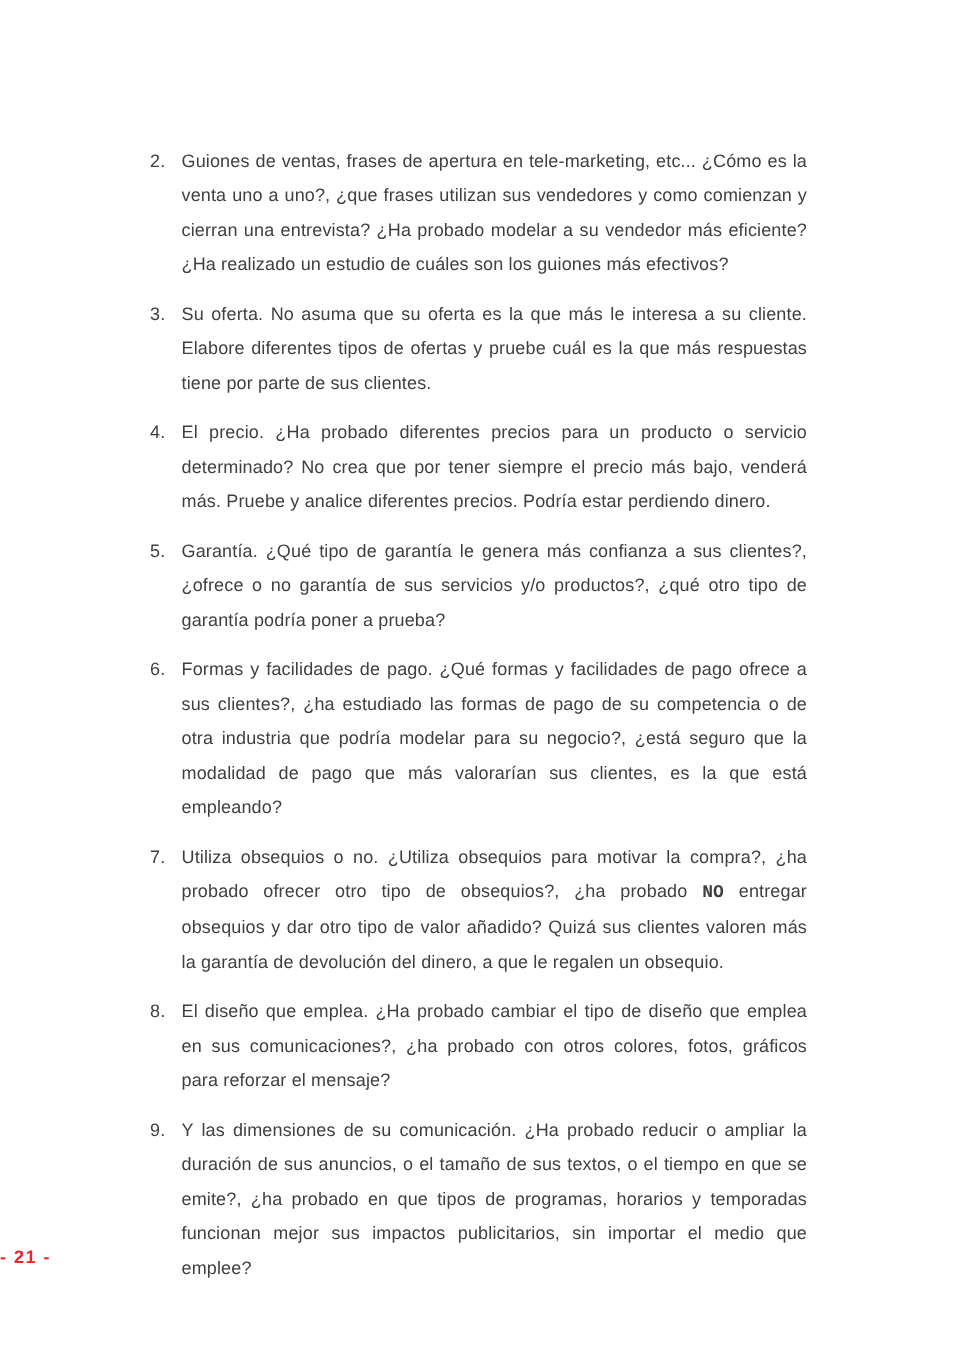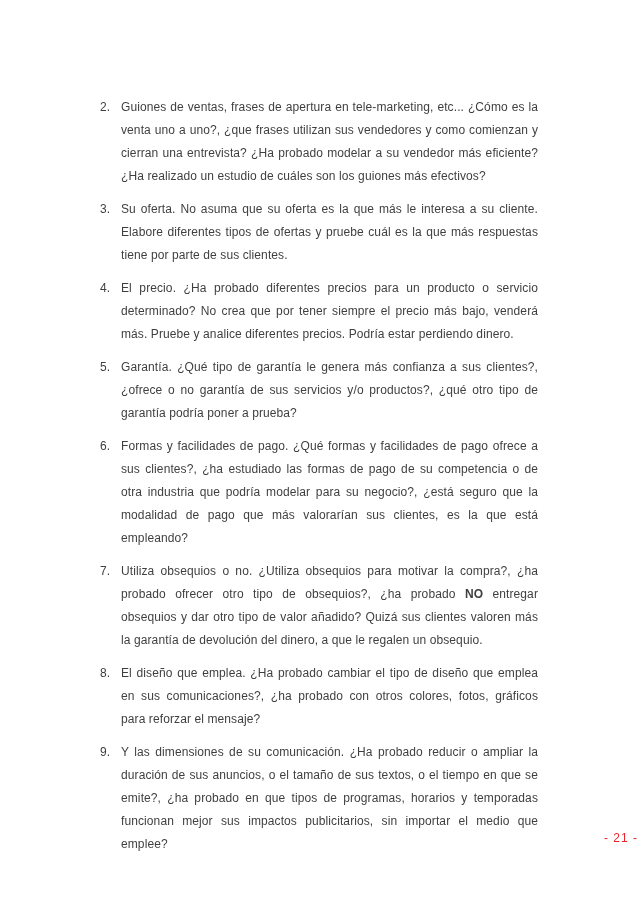--- a/index.html
+++ b/index.html
@@ -32,29 +32,30 @@
   .num {
     flex: none;
     width: 21px;
   }
   .txt {
     flex: 1;
     text-align: justify;
   }
   .bold {
     font-weight: bold;
+    font-family: Liberation Mono, monospace;
   }
   .footer {
     position: absolute;
     left: 0;
     right: 0;
     top: 831px;
-    text-align: right;
+    text-align: left;
     font-size: 12px;
-    font-weight: normal;
+    font-weight: bold;
     letter-spacing: 1px;
   }
 </style>
 </head>
 <body>
 
 <div class="page">
   <div class="content">
       <div class="item">
         <span class="num">2.</span>

